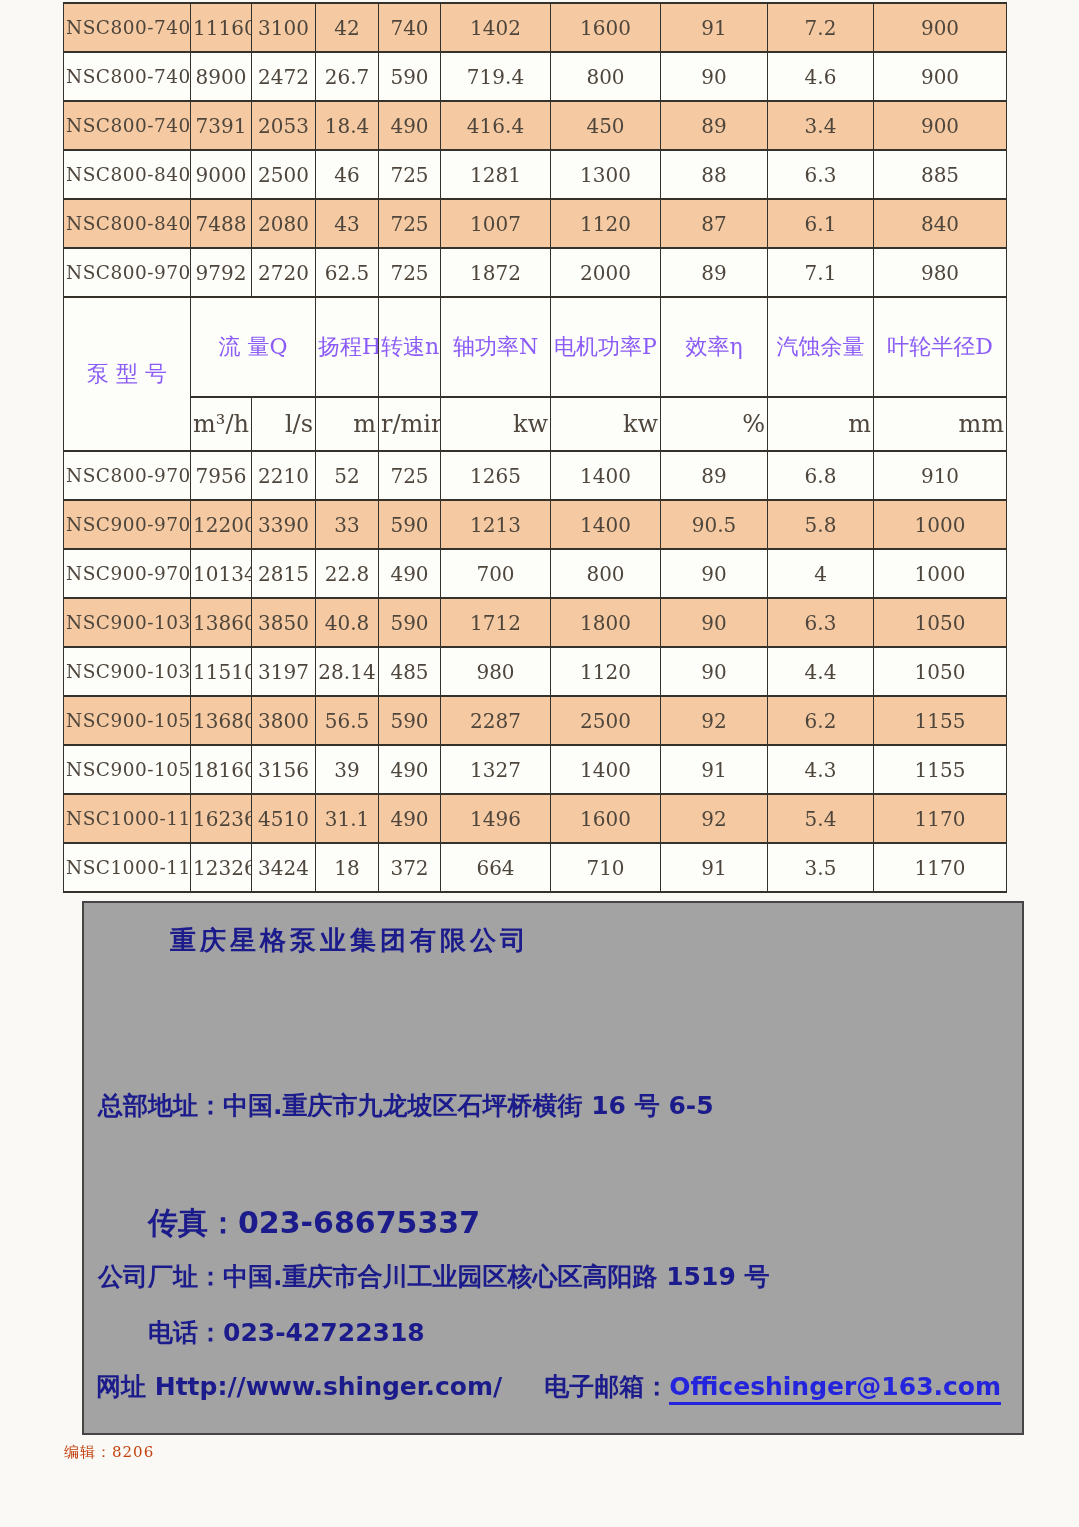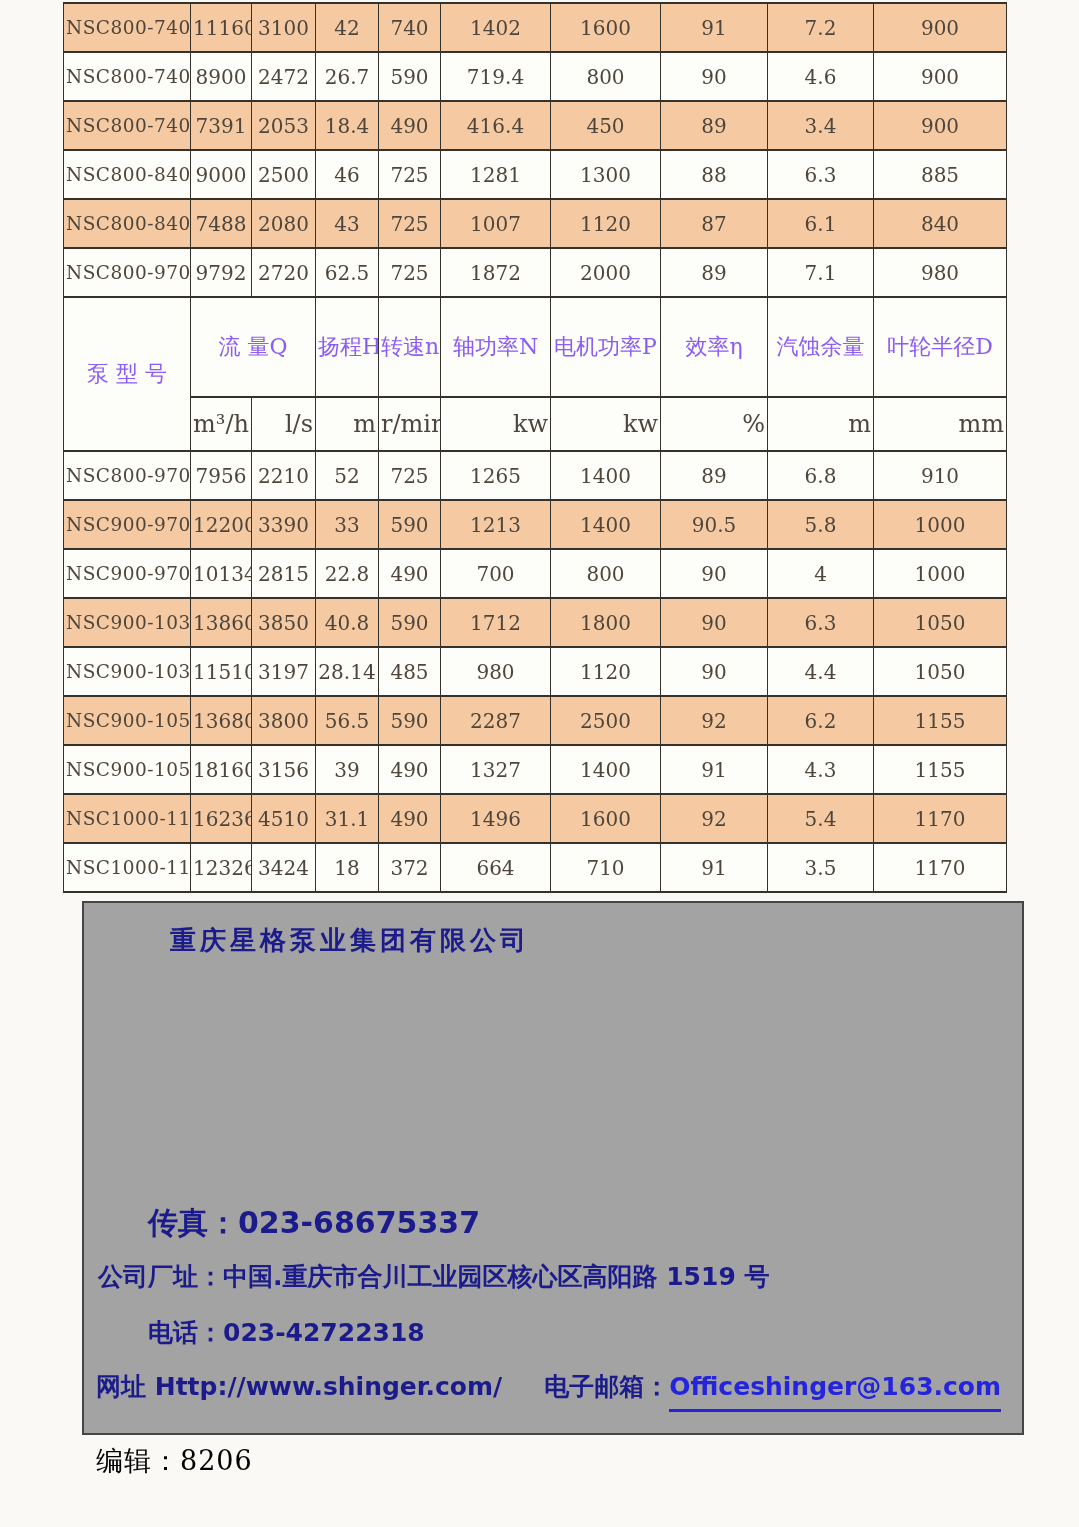--- a/index.html
+++ b/index.html
@@ -38,27 +38,26 @@
   .company-box .line{position:absolute;white-space:nowrap;}
   .cn-name{left:86px;top:20px;font-size:26px;letter-spacing:4px;}
   .en-name{left:86px;top:76px;font-size:25px;letter-spacing:0.5px;}
   .hq-line{left:14px;top:186px;font-size:25px;}
   .phone1-line{left:64px;top:243px;font-size:25px;}
   .fax-line{left:64px;top:300px;font-size:30px;}
   .factory-line{left:14px;top:357px;font-size:25px;}
   .phone2-line{left:64px;top:413px;font-size:25px;}
   .web-line{left:12px;top:467px;font-size:25px;}
   .email-label{margin-left:42px;}
-  .email-link{color:#2424dd;border-bottom:3px solid #2424dd;padding-bottom:8px;cursor:pointer;}
+  .email-link{color:#2424dd;border-bottom:3px solid #2424dd;padding-bottom:1px;cursor:pointer;}
   
   .editor-note{
     position:absolute;left:64px;top:1443px;
-    font-size:27px;color:#000000;letter-spacing:1px;
+    font-size:15px;color:#c2410c;letter-spacing:1px;
     font-family:"DejaVu Serif","Liberation Serif",serif;
-    margin-left:32px;
   }
 </style>
 </head>
 <body>
 
 <div class="page">
 
   <table class="pump-table">
     <colgroup>
       <col style="width:127px">
@@ -277,20 +276,21 @@
           <td>710</td>
           <td>91</td>
           <td>3.5</td>
           <td>1170</td>
         </tr>
       </tbody>
   </table>
 
   <div class="company-box">
     <div class="line cn-name">重庆星格泵业集团有限公司</div>
+    <div class="line hq-line"><span>总部地址：</span><span>中国.重庆市九龙坡区石坪桥横街 16 号 6-5</span></div>
     <div class="line fax-line"><span>传真：</span><span>023-68675337</span></div>
     <div class="line factory-line"><span>公司厂址：</span><span>中国.重庆市合川工业园区核心区高阳路 1519 号</span></div>
     <div class="line phone2-line"><span>电话：</span><span>023-42722318</span></div>
     <div class="line web-line">
       <span>网址 </span><span>Http://www.shinger.com/</span><span class="email-label">电子邮箱：</span><span class="email-link">Officeshinger@163.com</span>
     </div>
   </div>
 
   <div class="editor-note"><span>编辑：</span><span>8206</span></div>
 

